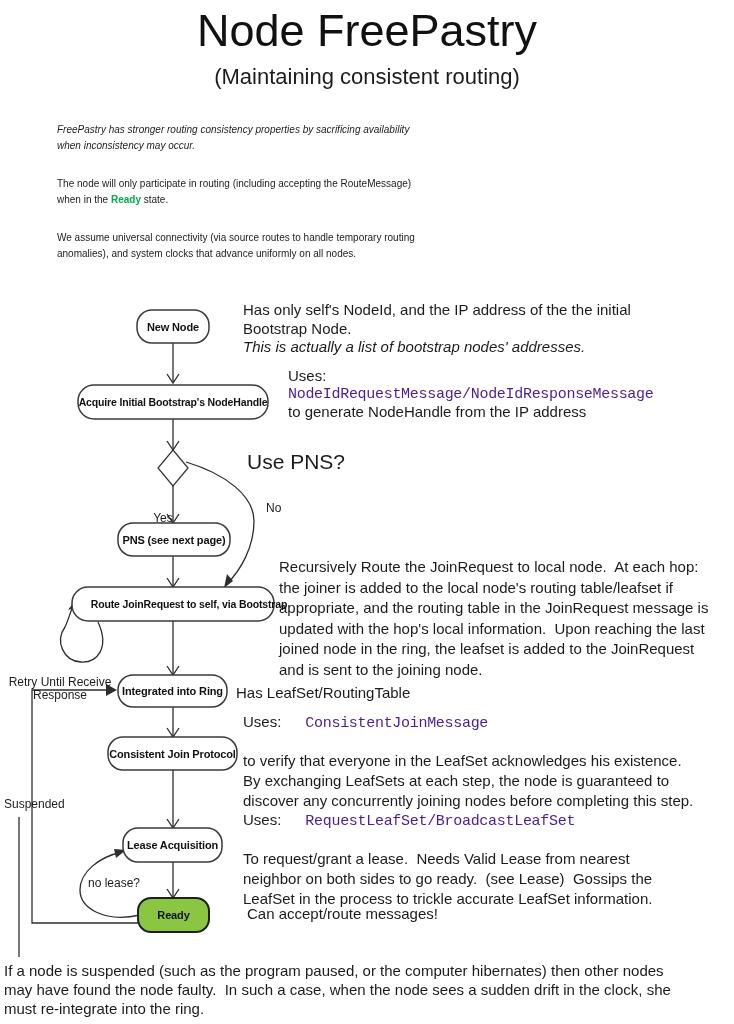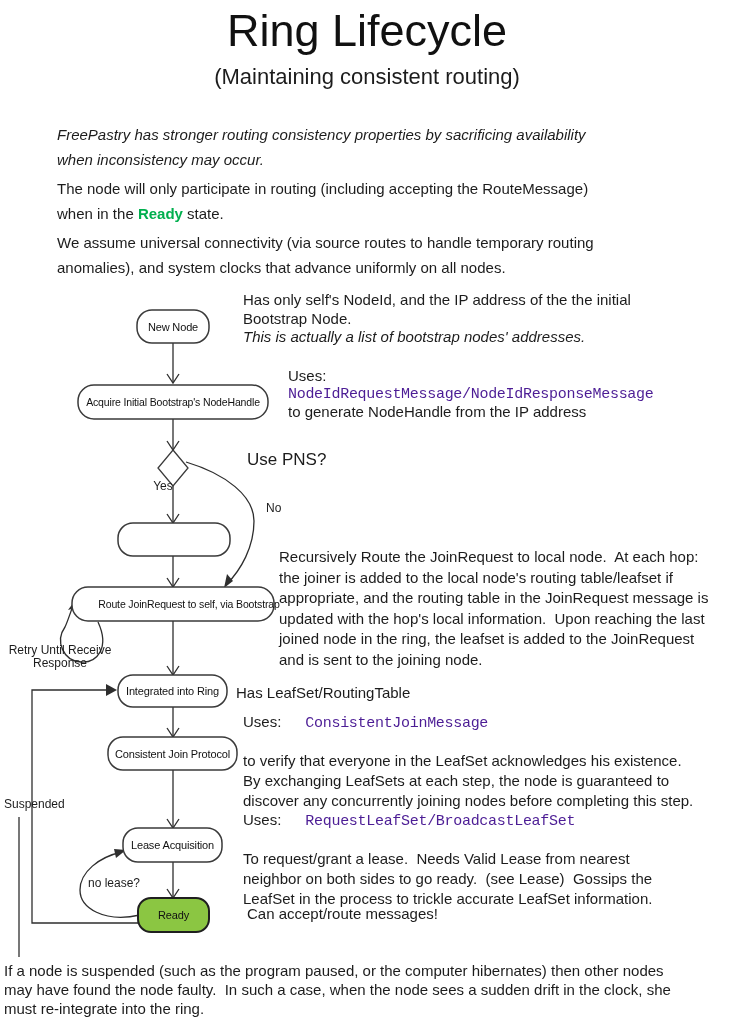--- a/index.html
+++ b/index.html
@@ -3,37 +3,37 @@
 <meta charset="utf-8">
 <style>
   html,body{margin:0;padding:0;background:#fff;}
   .canvas{
     position:relative;width:734px;height:1024px;background:#ffffff;overflow:hidden;
     font-family:"Liberation Sans",sans-serif;color:#1c1c1c;
   }
   .abs{position:absolute;}
   .title{left:0;right:0;top:6px;text-align:center;font-size:45px;line-height:50px;color:#111;}
   .subtitle{left:0;right:0;top:64px;text-align:center;font-size:22px;color:#1c1c1c;}
-  .para{font-size:15px;line-height:25px;white-space:pre-wrap;}
+  .para{font-size:10px;line-height:16px;white-space:pre-wrap;}
   .italic{font-style:italic;}
   .green-bold{color:#00AF4E;font-weight:bold;}
   .ann{font-size:15px;line-height:18.5px;}
   .ann-body{white-space:pre-wrap;line-height:20.2px;margin-top:18px;}
-  .pre{white-space:pre-wrap;}
+  .pre{white-space:pre-wrap;margin-top:10px;}
   .code{font-family:"Liberation Mono",monospace;font-size:15px;color:#4c1d95;letter-spacing:-0.3px;}
   .uses-line{line-height:19px;}
   .uses-line .code{margin-left:24px;}
-  .big-q{font-size:17px;}
+  .big-q{font-size:21px;}
   .node-label{
     display:flex;align-items:center;justify-content:center;text-align:left;
-    font-size:11px;letter-spacing:-0.15px;color:#111;white-space:nowrap;
+    font-size:11px;letter-spacing:-0.15px;color:#111;white-space:nowrap;font-weight:bold;
   }
   .tight{font-size:10.5px;}
   .edge-label{font-size:12px;color:#1c1c1c;white-space:pre-line;}
-  .center{text-align:center;}
+  .center{text-align:center;margin-top:32px;}
   svg{position:absolute;left:0;top:0;}
   .footer{font-size:15px;line-height:19.2px;white-space:pre-wrap;}
 </style>
 </head>
 <body>
 
 <div class="canvas">
 
   <svg width="734" height="1024" viewBox="0 0 734 1024">
     <g stroke="#2e2e2e" stroke-width="1.3" fill="none">
@@ -81,32 +81,33 @@
       <rect x="118" y="523" width="112" height="33" rx="15"></rect>
       <rect x="72" y="587" width="202" height="34" rx="16"></rect>
       <rect x="118" y="675" width="109" height="32" rx="15"></rect>
       <rect x="108" y="737" width="129" height="33" rx="15"></rect>
       <rect x="123" y="828" width="99" height="34" rx="15"></rect>
       <polygon points="173,450 188,468 173,486 158,468" stroke-width="1.3"></polygon>
     </g>
     <rect x="138" y="898" width="71" height="34" rx="13" fill="#8BC642" stroke="#1f1f1f" stroke-width="2"></rect>
   </svg>
 
-  <div class="abs title">Ring Lifecycle</div>
+  <div class="abs title">Node FreePastry</div>
   <div class="abs subtitle">(Maintaining consistent routing)</div>
 
   <div class="abs para italic" style="left:57px;top:122px">FreePastry has stronger routing consistency properties by sacrificing availability
 when inconsistency may occur.</div>
   <div class="abs para" style="left:57px;top:176px"><span>The node will only participate in routing (including accepting the RouteMessage)
 when in the </span><span class="green-bold">Ready</span><span> state.</span></div>
   <div class="abs para" style="left:57px;top:230px">We assume universal connectivity (via source routes to handle temporary routing
 anomalies), and system clocks that advance uniformly on all nodes.</div>
 
   <div class="abs node-label" style="left:137px;top:310px;width:72px;height:33px">New Node</div>
   <div class="abs node-label tight" style="left:78px;top:385px;width:190px;height:34px">Acquire Initial Bootstrap's NodeHandle</div>
+  <div class="abs node-label" style="left:118px;top:523px;width:112px;height:33px">PNS (see next page)</div>
   <div class="abs node-label tight" style="left:88px;top:587px;width:202px;height:34px">Route JoinRequest to self, via Bootstrap</div>
   <div class="abs node-label" style="left:118px;top:675px;width:109px;height:32px">Integrated into Ring</div>
   <div class="abs node-label" style="left:108px;top:737px;width:129px;height:33px">Consistent Join Protocol</div>
   <div class="abs node-label" style="left:123px;top:828px;width:99px;height:34px">Lease Acquisition</div>
   <div class="abs node-label" style="left:138px;top:898px;width:71px;height:34px">Ready</div>
 
   <div class="abs edge-label center" style="left:146px;top:479px;width:34px">Yes</div>
   <div class="abs edge-label" style="left:266px;top:501px">No</div>
   <div class="abs big-q" style="left:247px;top:450px">Use PNS?</div>
   <div class="abs edge-label center" style="left:8px;top:644px;width:104px;line-height:13px">Retry Until Receive

